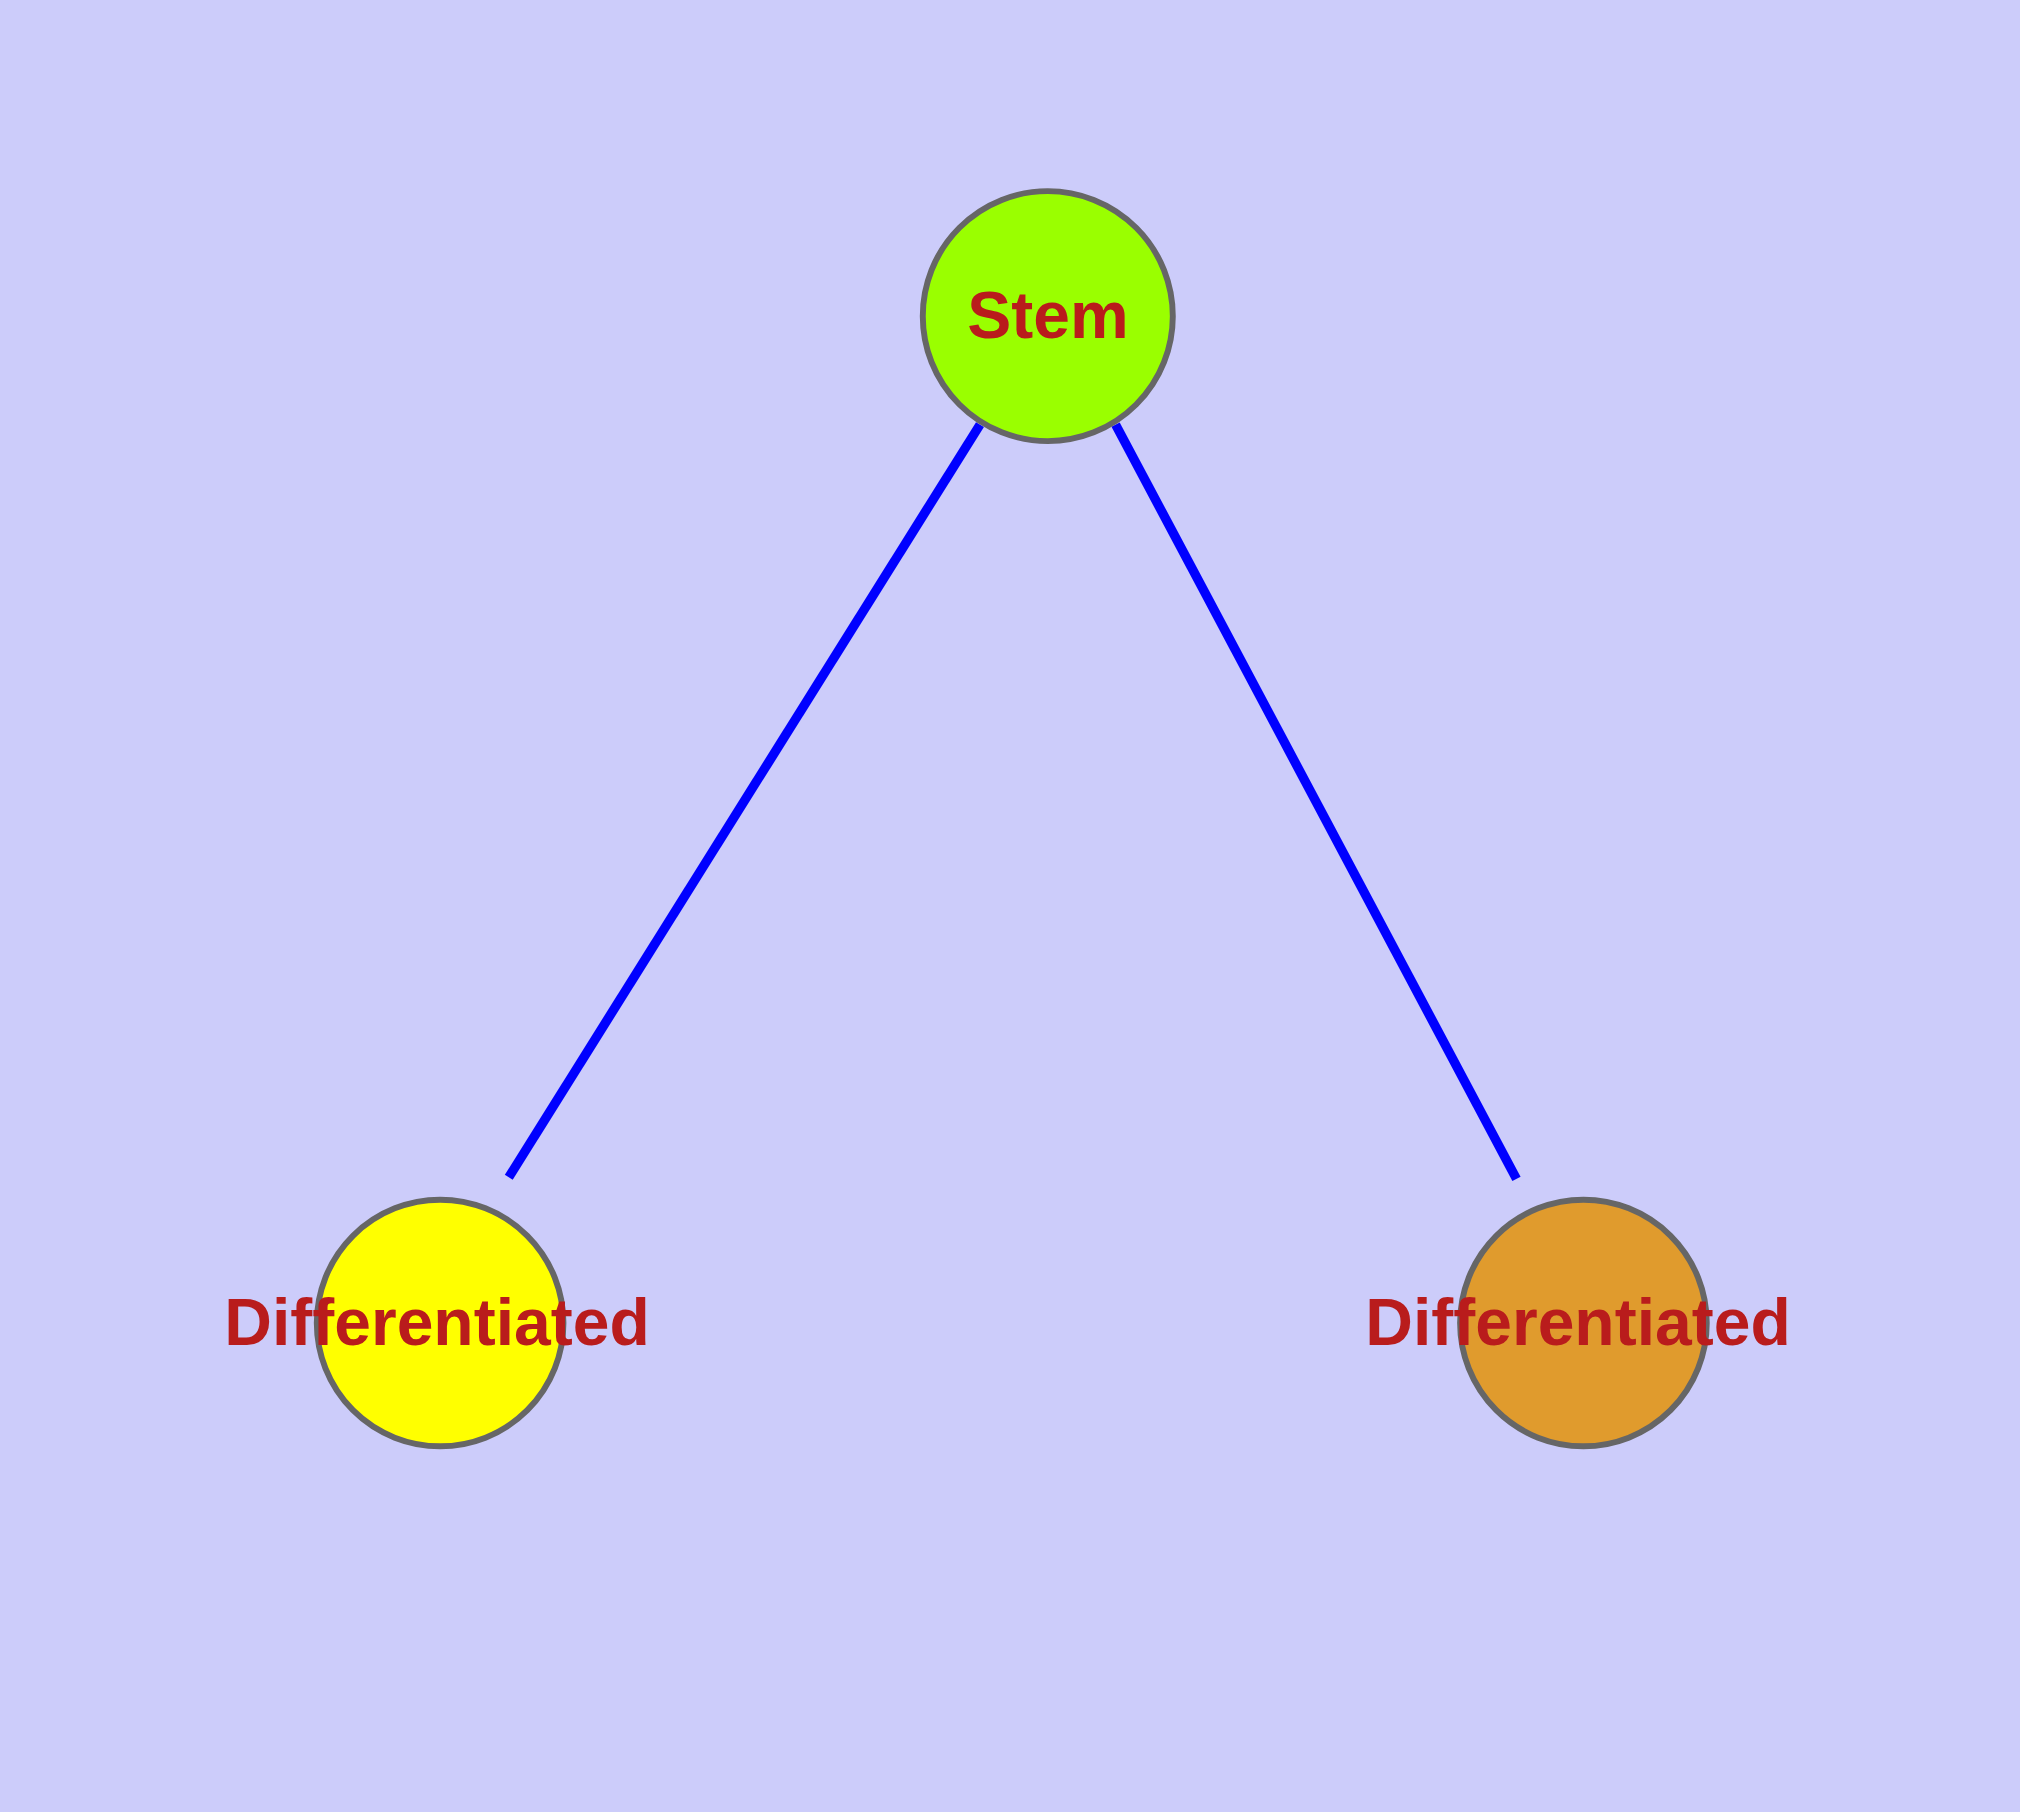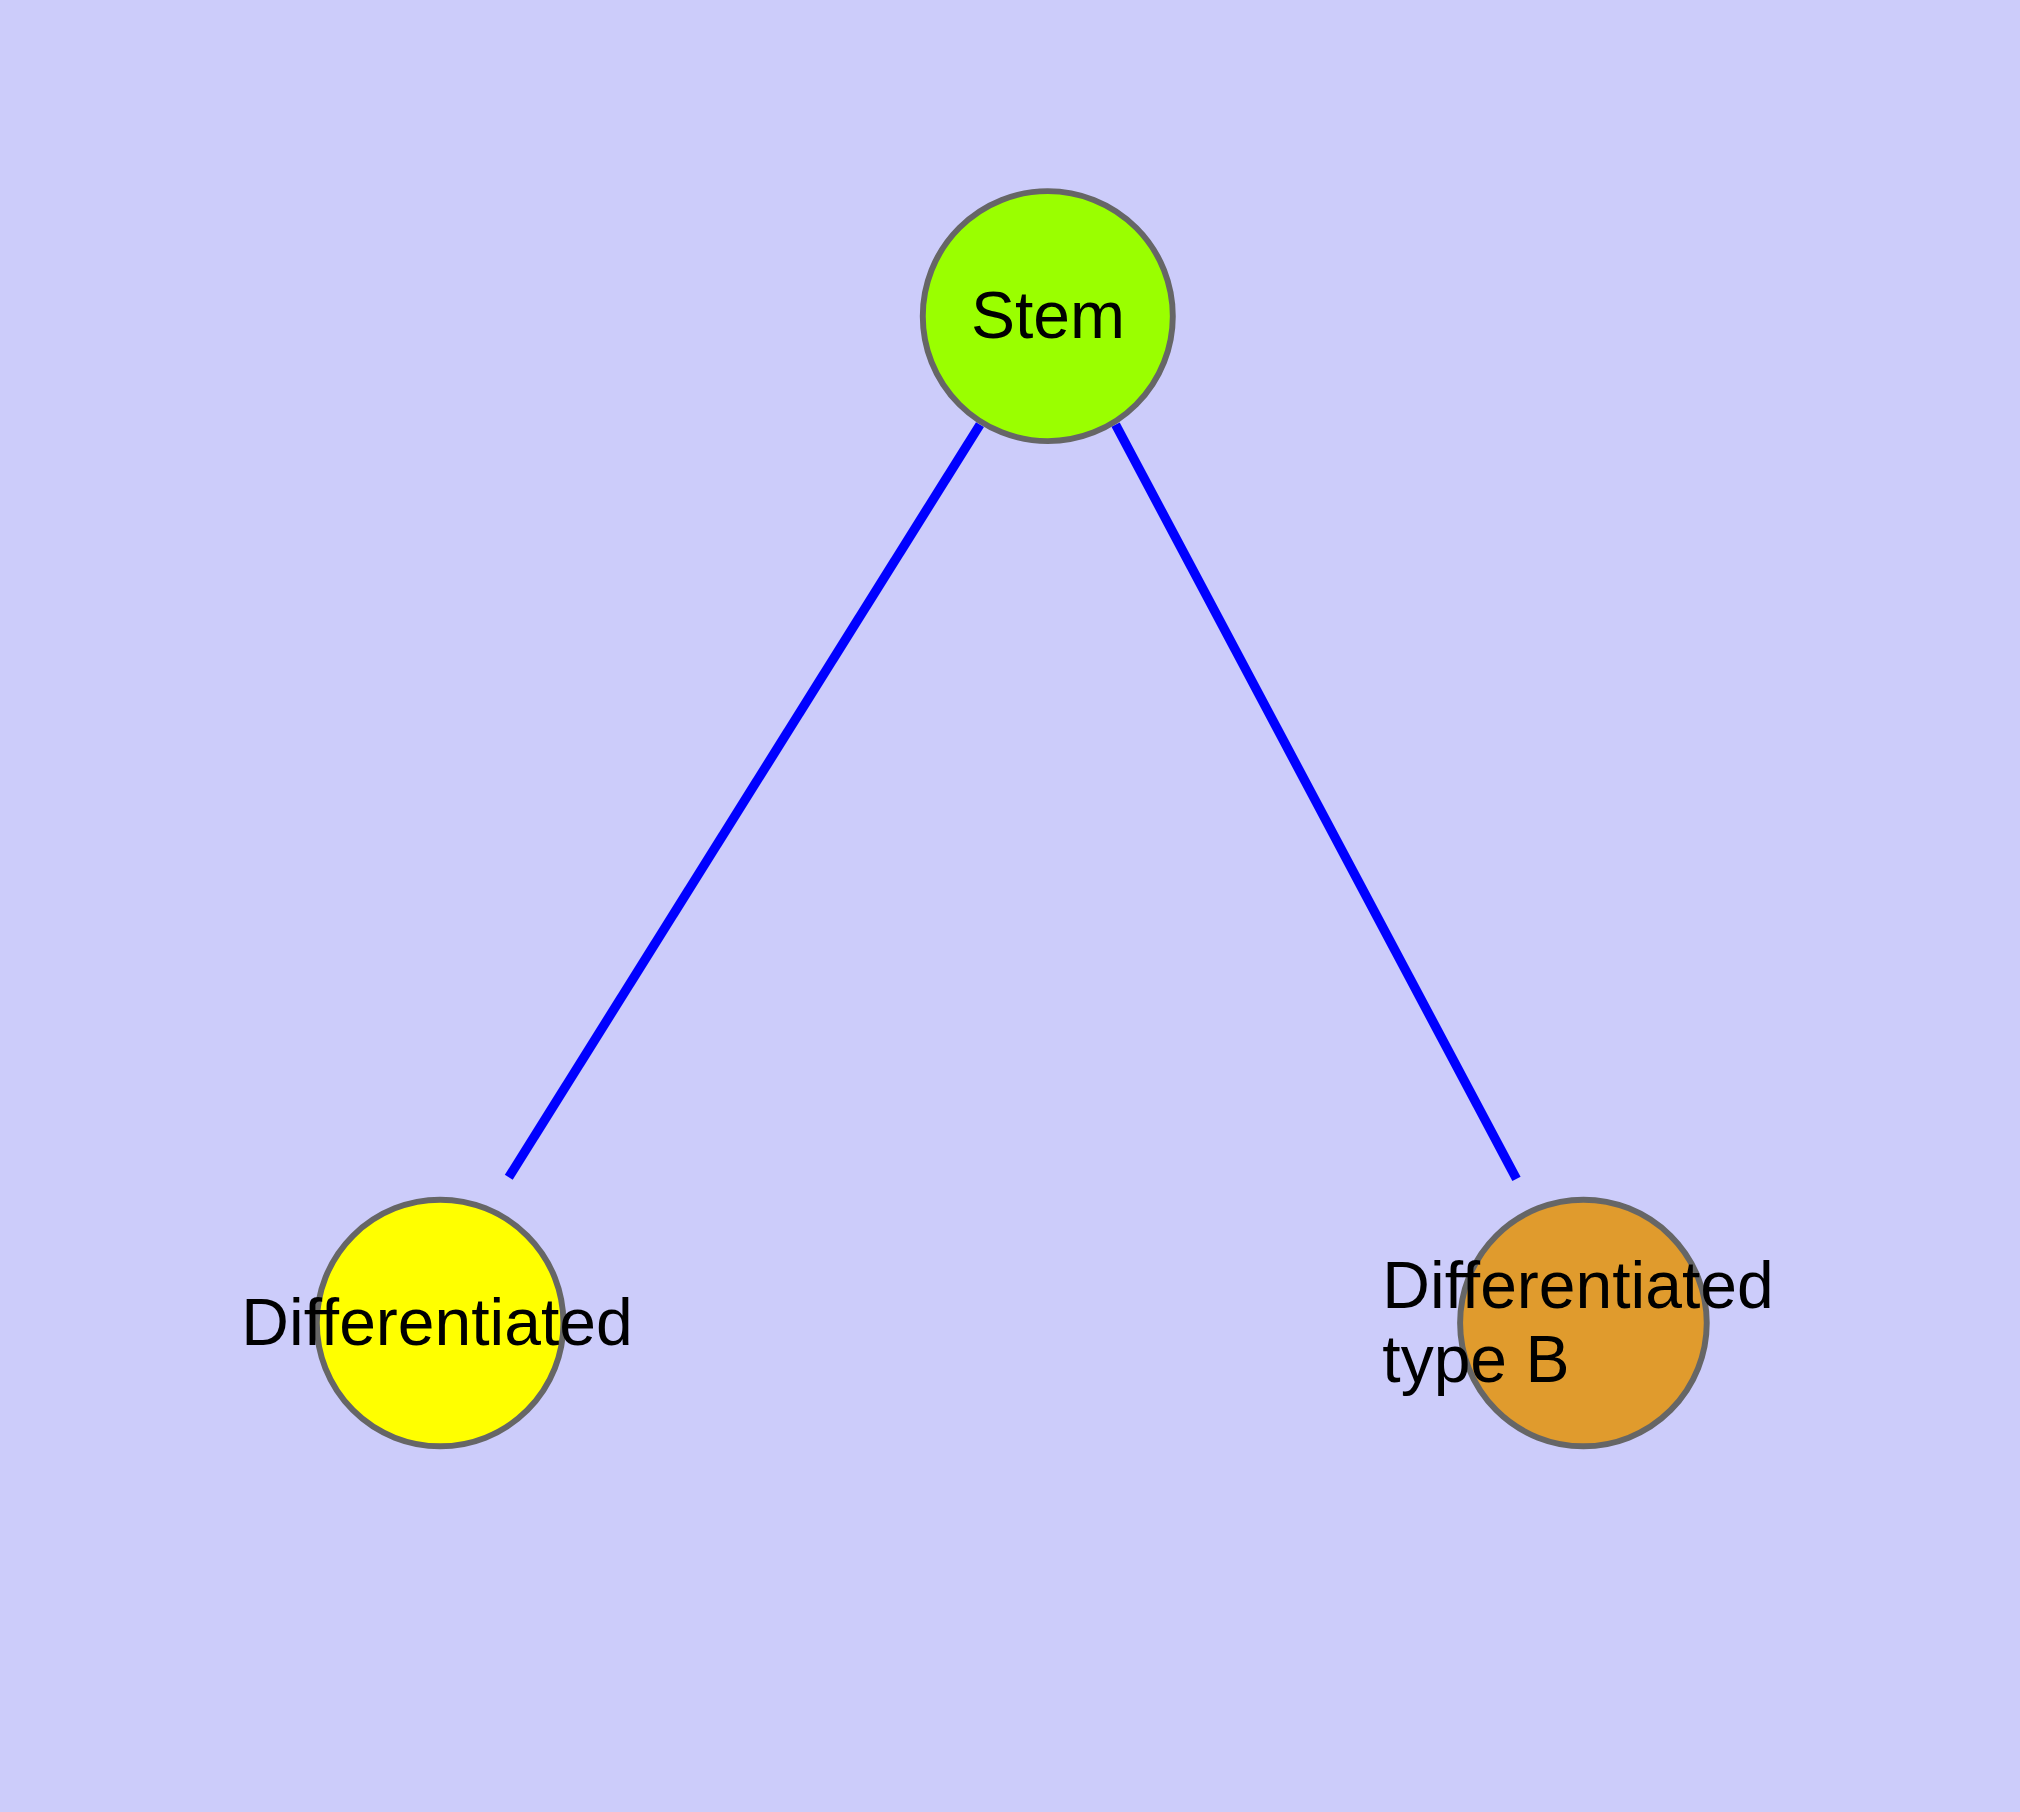--- a/index.html
+++ b/index.html
@@ -17,24 +17,24 @@
   }
   #graph-svg {
     position: absolute;
     top: 0;
     left: 0;
     width: 2021px;
     height: 1812px;
   }
   .node-label {
     position: absolute;
-    text-align: left;
+    text-align: right;
     font-family: "Liberation Sans", sans-serif;
-    font-weight: normal;
-    color: #000000;
+    font-weight: bold;
+    color: #b91c1c;
     white-space: nowrap;
     line-height: 1.12;
     pointer-events: none;
   }
   .label-stem {
     font-size: 66px;
     left: 1048px;
     top: 316px;
     transform: translate(-50%, -50%);
   }
@@ -70,17 +70,16 @@
   <div class="node-label label-stem">
     <span class="label-line">Stem</span>
   </div>
 
   <div class="node-label label-a">
     <span class="label-line">Differentiated</span>
   </div>
 
   <div class="node-label label-b">
     <span class="label-line">Differentiated</span>
-    <span class="label-line">type B</span>
   </div>
 
 </div>
 
 
 </body></html>

